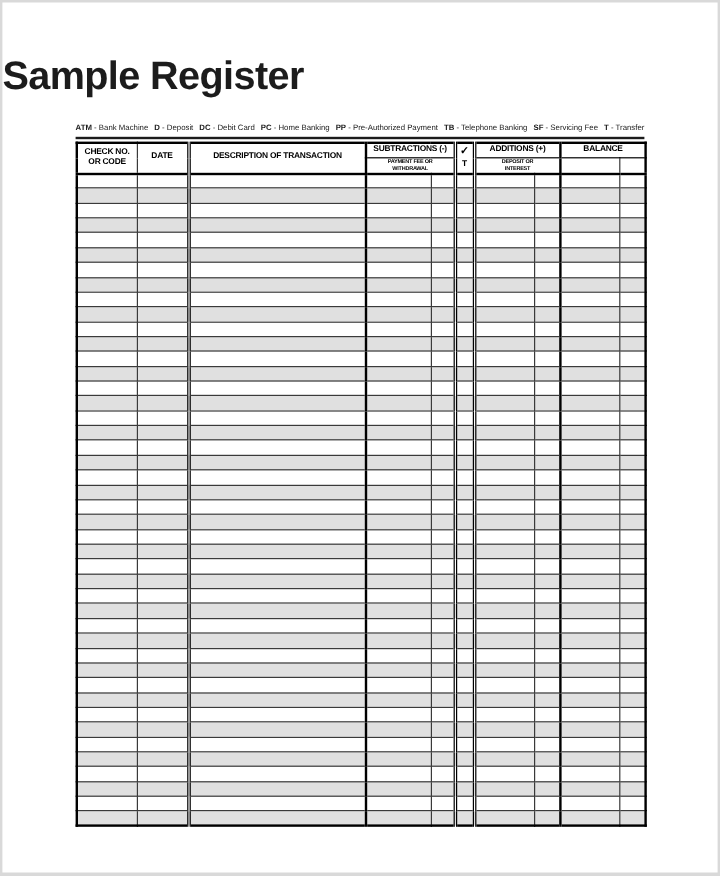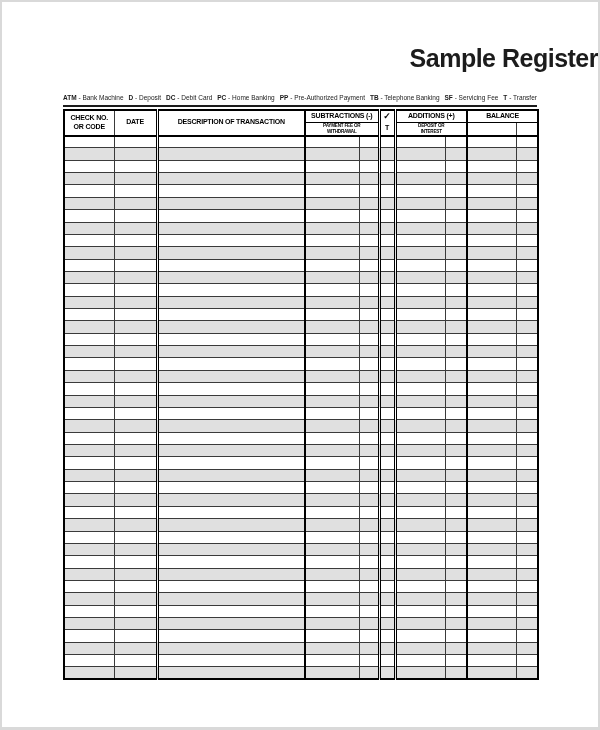--- a/index.html
+++ b/index.html
@@ -14,22 +14,22 @@
     width:600px;height:730px;
     background:#ffffff;
     border:2px solid var(--edge);
     border-bottom-width:3px;
     font-family:"Liberation Sans", sans-serif;
     color:#111;
     overflow:hidden;
   }
   .title{
     margin:42px 0 0 0;
-    text-align:right;
-    font-size:25px;
+    text-align:left;
+    font-size:33px;
     font-weight:700;
     letter-spacing:-0.5px;
     color:#1c1c1c;
   }
   .sheet{width:474px;margin:0 auto;}
   .legend{
     display:flex;
     justify-content:space-between;
     align-items:baseline;
     margin-top:22px;

